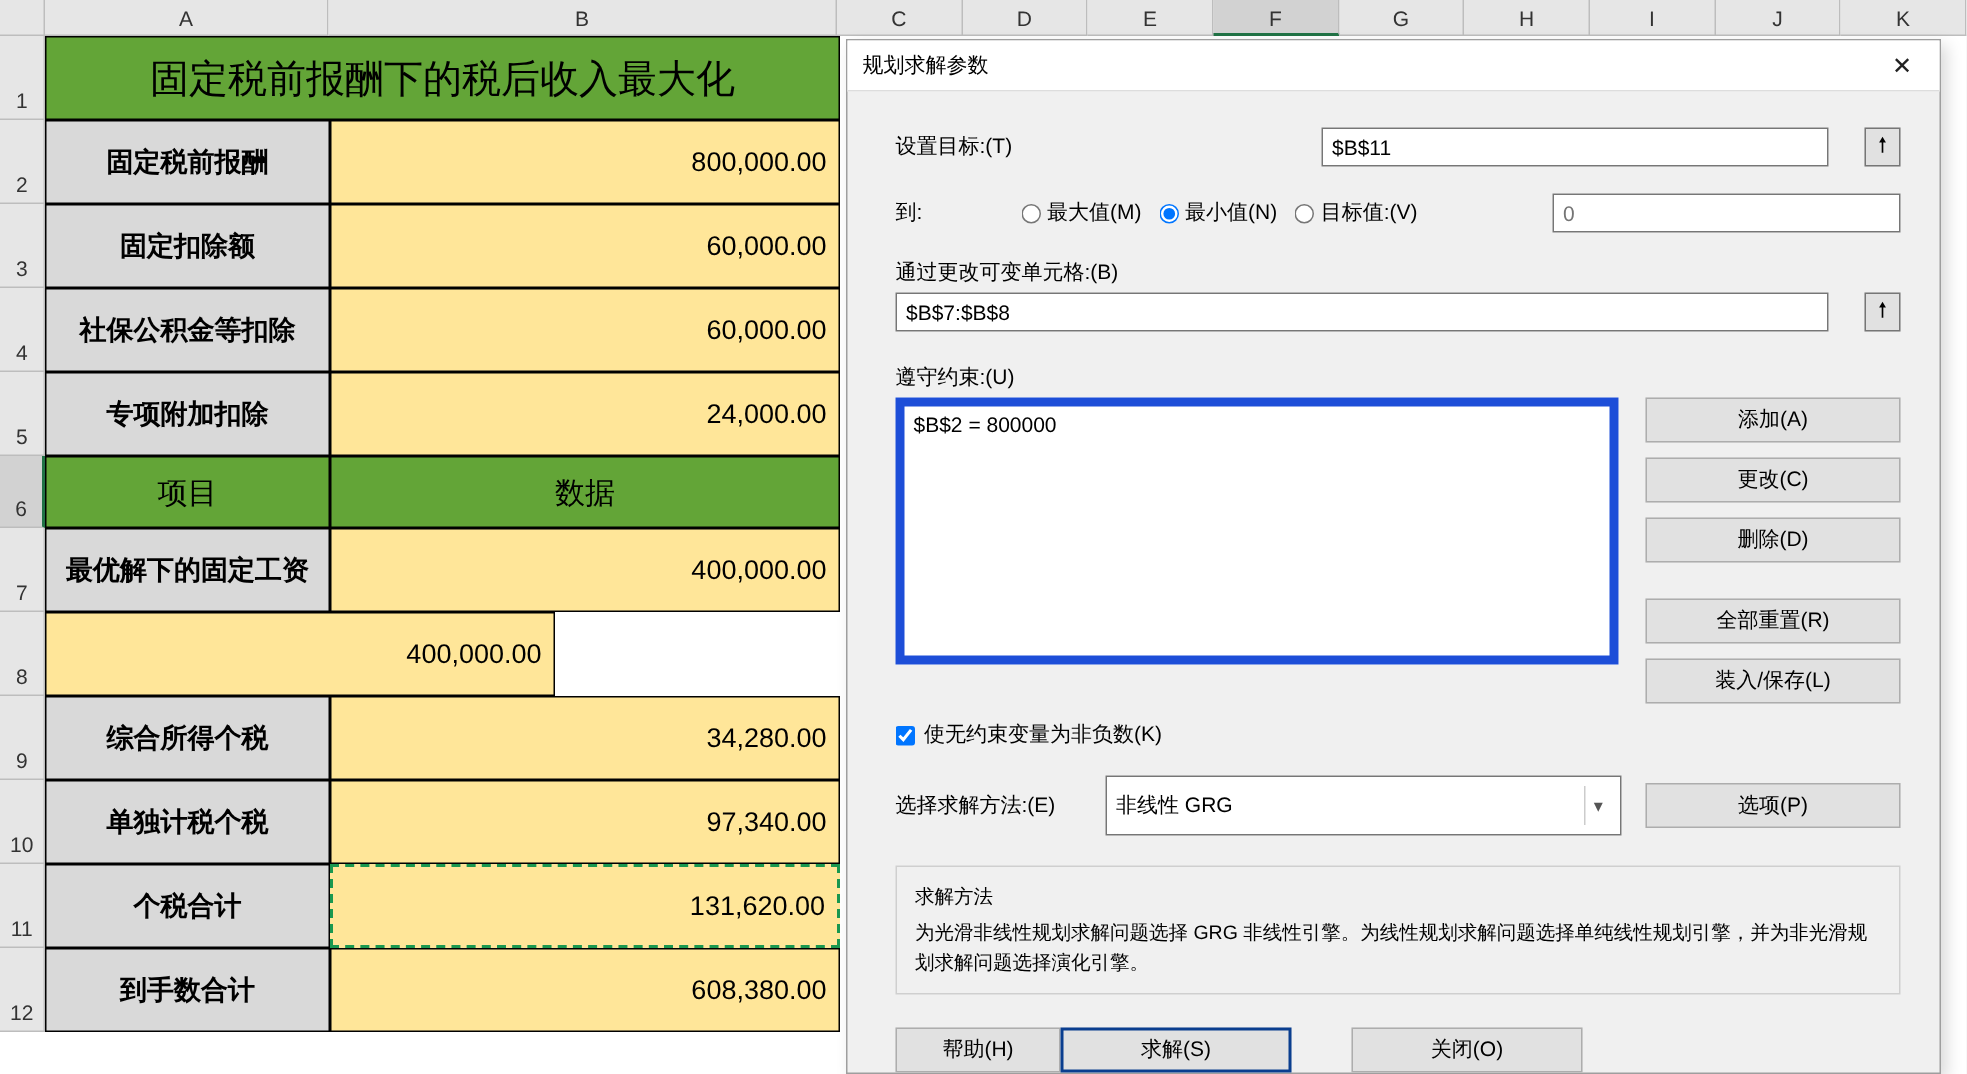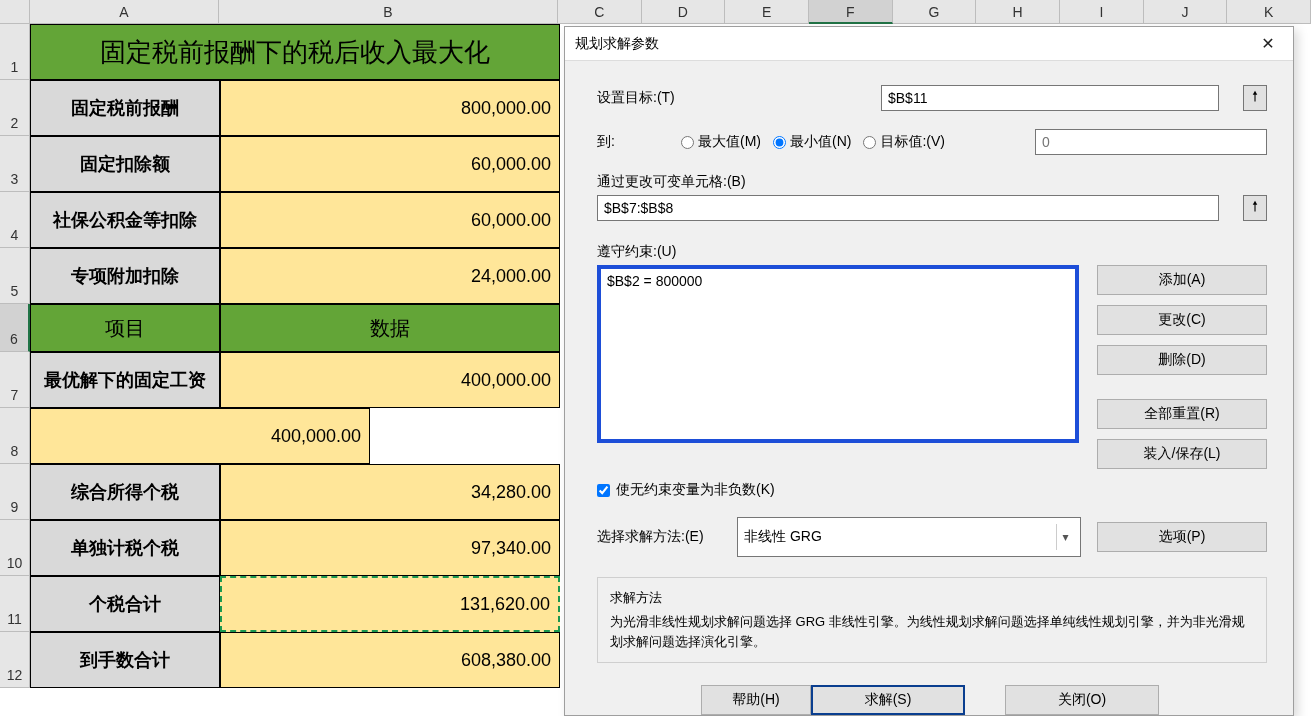--- a/index.html
+++ b/index.html
@@ -44,31 +44,31 @@
   .flabel { width: 260px; font-size: 14px; color: #000; }
   .flabel.narrow { width: 60px; }
   .txt { flex: 1; height: 26px; border: 1px solid #767676; background: #fff; padding: 2px 6px; font-size: 14px; font-family: inherit; }
   .refbtn { width: 24px; height: 26px; border: 1px solid #767676; background: #e1e1e1; display: flex; align-items: center; justify-content: center; font-size: 14px; cursor: pointer; }
   .radio-row { display: flex; align-items: center; gap: 12px; }
   .radio-item { display: flex; align-items: center; gap: 4px; font-size: 14px; }
   input[type=radio], input[type=checkbox] { margin: 0; }
   .targetval { width: 232px; height: 26px; border: 1px solid #767676; background: #fff; padding: 2px 6px; color: #999; font-size: 14px; }
   .sect-label { font-size: 14px; margin-bottom: 4px; }
   .constraints-row { display: flex; gap: 18px; align-items: flex-start; margin-bottom: 12px; }
-  .constraints-box { flex: 1; height: 178px; border: 4px solid #1d4ed8; background: #fff; padding: 4px 6px; font-size: 14px; overflow-y: scroll; }
+  .constraints-box { flex: 1; height: 178px; border: 6px solid #1d4ed8; background: #fff; padding: 4px 6px; font-size: 14px; overflow-y: scroll; }
   .side-btn-col { width: 170px; display: flex; flex-direction: column; gap: 10px; }
   .wbtn { height: 30px; border: 1px solid #adadad; background: #e1e1e1; font-size: 14px; cursor: pointer; font-family: inherit; }
   .chk-row { display: flex; align-items: center; gap: 6px; margin: 10px 0 18px 0; font-size: 14px; }
   .select-row { display: flex; align-items: center; gap: 16px; margin-bottom: 20px; }
   .select-row .flabel { width: 124px; }
   .combo { flex: 1; height: 40px; border: 1px solid #767676; background: #fff; display: flex; align-items: center; justify-content: space-between; padding: 0 6px; font-size: 14px; }
   .combo-chevron { width: 18px; height: 26px; border-left: 1px solid #ccc; display: flex; align-items: center; justify-content: center; font-size: 12px; color: #555; }
   .methodbox { border: 1px solid #cfcfcf; background: #f0f0f0; padding: 10px 12px; font-size: 13px; line-height: 1.55; margin-bottom: 22px; }
   .methodbox .mtitle { margin-bottom: 4px; }
-  .dlg-footer { display: flex; justify-content: center; align-items: center; padding: 0 4px 0 0; }
+  .dlg-footer { display: flex; justify-content: flex-start; align-items: center; padding: 0 4px 0 0; }
   .footer-right { display: flex; gap: 40px; }
   .fbtn { width: 154px; height: 30px; border: 1px solid #adadad; background: #e1e1e1; font-size: 14px; cursor: pointer; font-family: inherit; }
   .fbtn.primary { border: 2px solid #0a3e8f; }
 </style>
 </head>
 <body>
 
 <div class="sheet">
 
   <div class="colhdrs">

